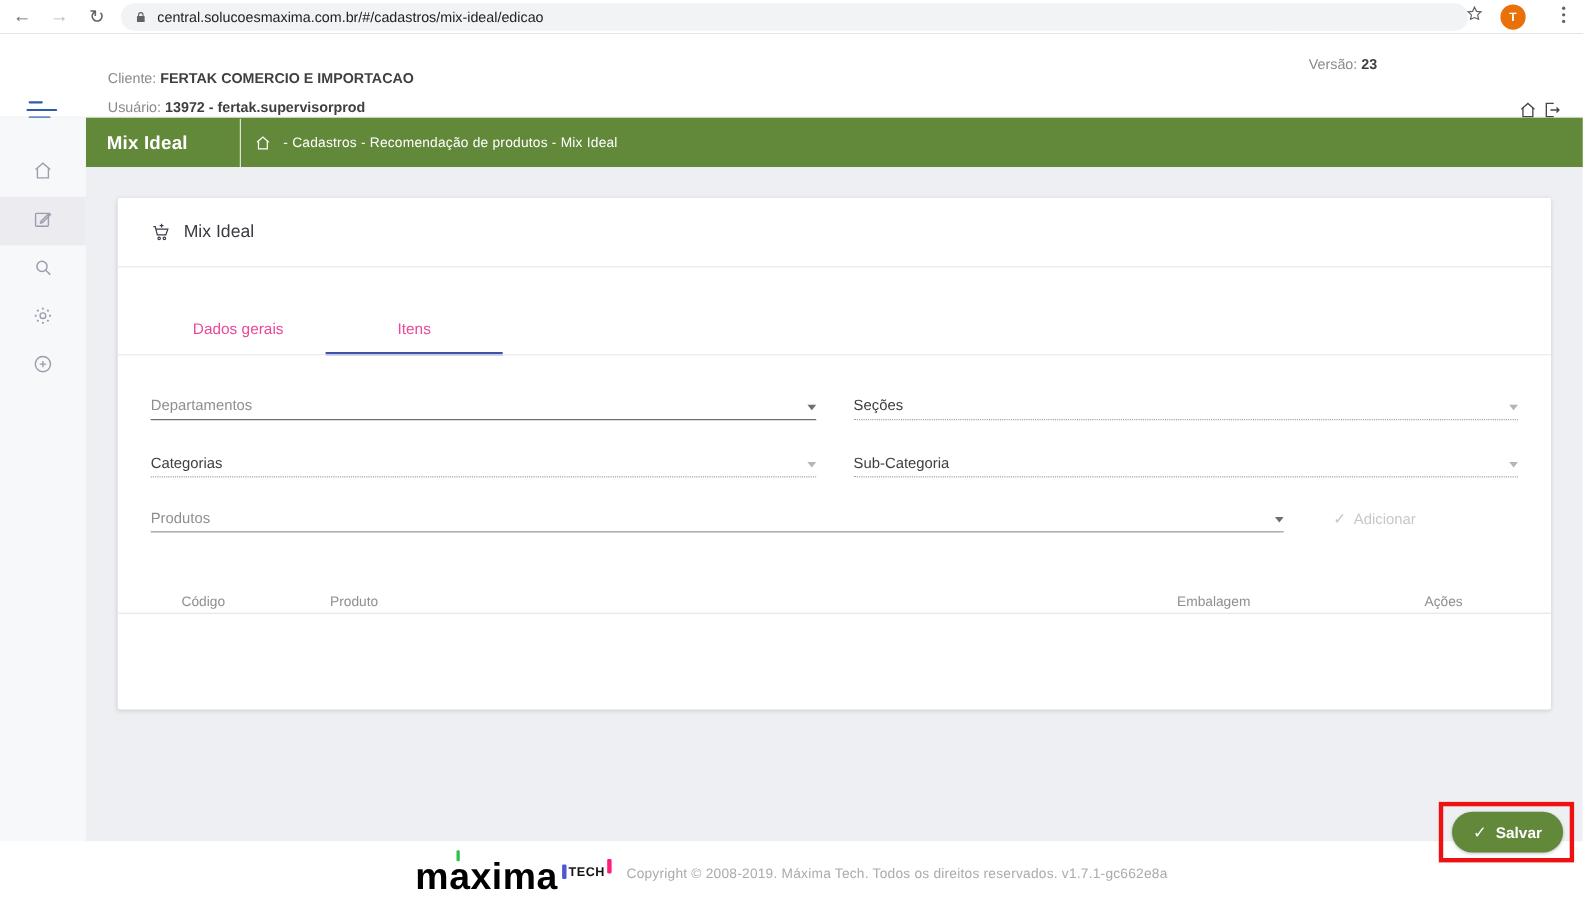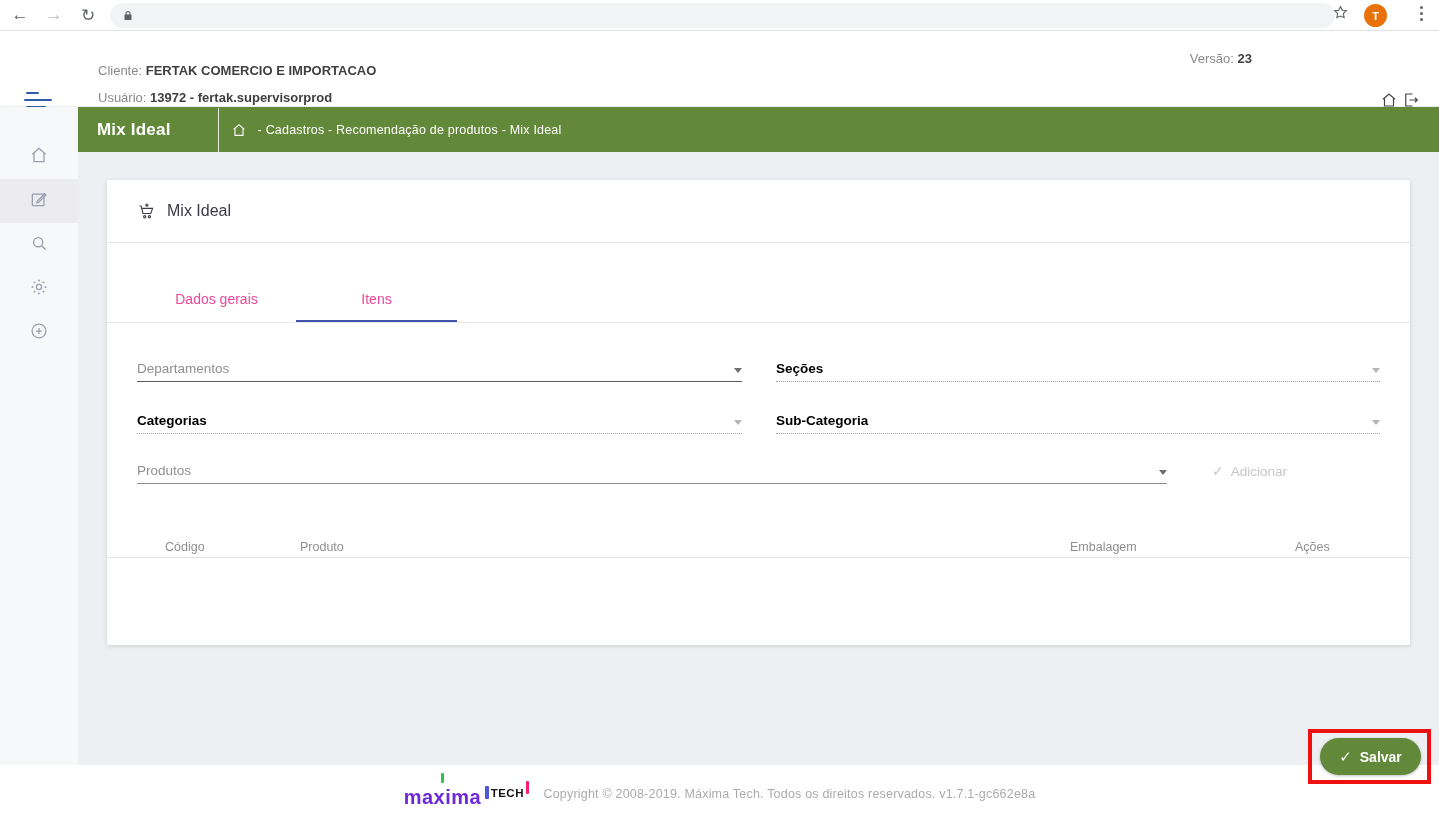--- a/index.html
+++ b/index.html
@@ -64,21 +64,21 @@
   .tab{position:absolute;top:63px;height:80px;display:flex;align-items:flex-end;
        justify-content:center;padding-bottom:16px;font-size:14px;color:#ec4899;cursor:pointer;}
   .tab.t1{left:30px;width:159px;}
   .tab.t2{left:189px;width:161px;color:#ec4899;}
   .tab.t2::after{content:"";position:absolute;left:0;bottom:0;width:100%;height:3px;background:#3d52a8;}
   .tabs-divider{position:absolute;left:0;top:142px;width:100%;height:1px;background:#e9e9e9;}
 
   .field{position:absolute;height:27px;display:flex;align-items:flex-end;
          justify-content:space-between;padding-bottom:5px;font-size:13.5px;}
   .field .lbl{color:#8f8f8f;}
-  .field.dis .lbl{color:#000000;font-weight:bold;}
+  .field.dis .lbl{color:#404040;}
   .field .arr{width:0;height:0;border-left:4.5px solid transparent;border-right:4.5px solid transparent;
               border-top:5.5px solid #6f6f6f;margin-bottom:3px;}
   .field.dis .arr{border-top-color:#b5b5b5;}
   .u-solid{border-bottom:1px solid #5c5c5c;}
   .u-solid2{border-bottom:1px solid #8d8d8d;}
   .u-dot{border-bottom:1px dotted #9f9f9f;}
 
   .add-btn{position:absolute;left:1105px;top:277px;height:27px;display:flex;align-items:flex-end;
            gap:7px;color:#c7c7c7;font-size:13.5px;padding-bottom:5px;}
   .add-btn .chk{font-size:14px;}
@@ -93,21 +93,21 @@
               font-size:12px;color:#9b9b9b;}
   .pagination .pp-lbl{margin-right:8px;}
   .pagination .pp-val{margin-right:34px;}
   .pagination .range{margin-right:44px;}
   .pg-ic{width:16px;height:16px;margin-left:24px;color:#a7a7a7;display:flex;}
 
   
   .footer{position:absolute;left:0;top:765px;width:1439px;height:58px;background:#fff;
           display:flex;align-items:center;justify-content:center;}
   .logo{position:relative;display:flex;align-items:flex-end;margin-right:14px;}
-  .logo-main{font-size:20px;font-weight:800;color:#6d28d9;letter-spacing:.5px;line-height:22px;}
+  .logo-main{font-size:34px;font-weight:800;color:#000000;letter-spacing:.5px;line-height:22px;}
   .tick{width:3.5px;border-radius:1px;display:inline-block;}
   .tick-green{position:absolute;left:37px;top:-8px;height:10px;background:#2fc24b;}
   .tick-blue{height:13px;background:#4f57d2;margin:0 2px 9px 4px;}
   .logo-sub{font-size:11.5px;font-weight:bold;color:#141414;letter-spacing:.5px;margin-bottom:9px;}
   .tick-pink{height:13px;background:#ff1f7a;margin:0 0 14px 2px;}
   .copyright{font-size:12.5px;color:#ababab;letter-spacing:.2px;}
 
   
   .save-highlight{position:absolute;left:1308px;top:729px;width:123px;height:55px;
                   border:4px solid #ee1111;z-index:6;pointer-events:none;}
@@ -125,20 +125,21 @@
   <div class="browser-bar">
     <span class="nav-btn">←</span>
     <span class="nav-btn disabled">→</span>
     <span class="nav-btn">↻</span>
     <div class="omnibox">
       <span class="lock">
         <svg width="12" height="13" viewBox="0 0 24 24" fill="currentColor">
             <path d="M17 10V8a5 5 0 0 0-10 0v2H6a1 1 0 0 0-1 1v9a1 1 0 0 0 1 1h12a1 1 0 0 0 1-1v-9a1 1 0 0 0-1-1h-1zm-8-2a3 3 0 0 1 6 0v2H9V8z"></path>
           </svg>
       </span>
+      <span class="url">central.solucoesmaxima.com.br/#/cadastros/mix-ideal/edicao</span>
     </div>
     <span class="star-btn">
       <svg width="17" height="17" viewBox="0 0 24 24" fill="none" stroke="currentColor" stroke-width="1.5">
           <path d="M12 3.6l2.5 5.3 5.8.6-4.3 3.9 1.2 5.7L12 16.9l-5.2 2.2 1.2-5.7-4.3-3.9 5.8-.6z"></path>
         </svg>
     </span>
     <span class="avatar">T</span>
     <span class="kebab">
         <i></i>
         <i></i>

